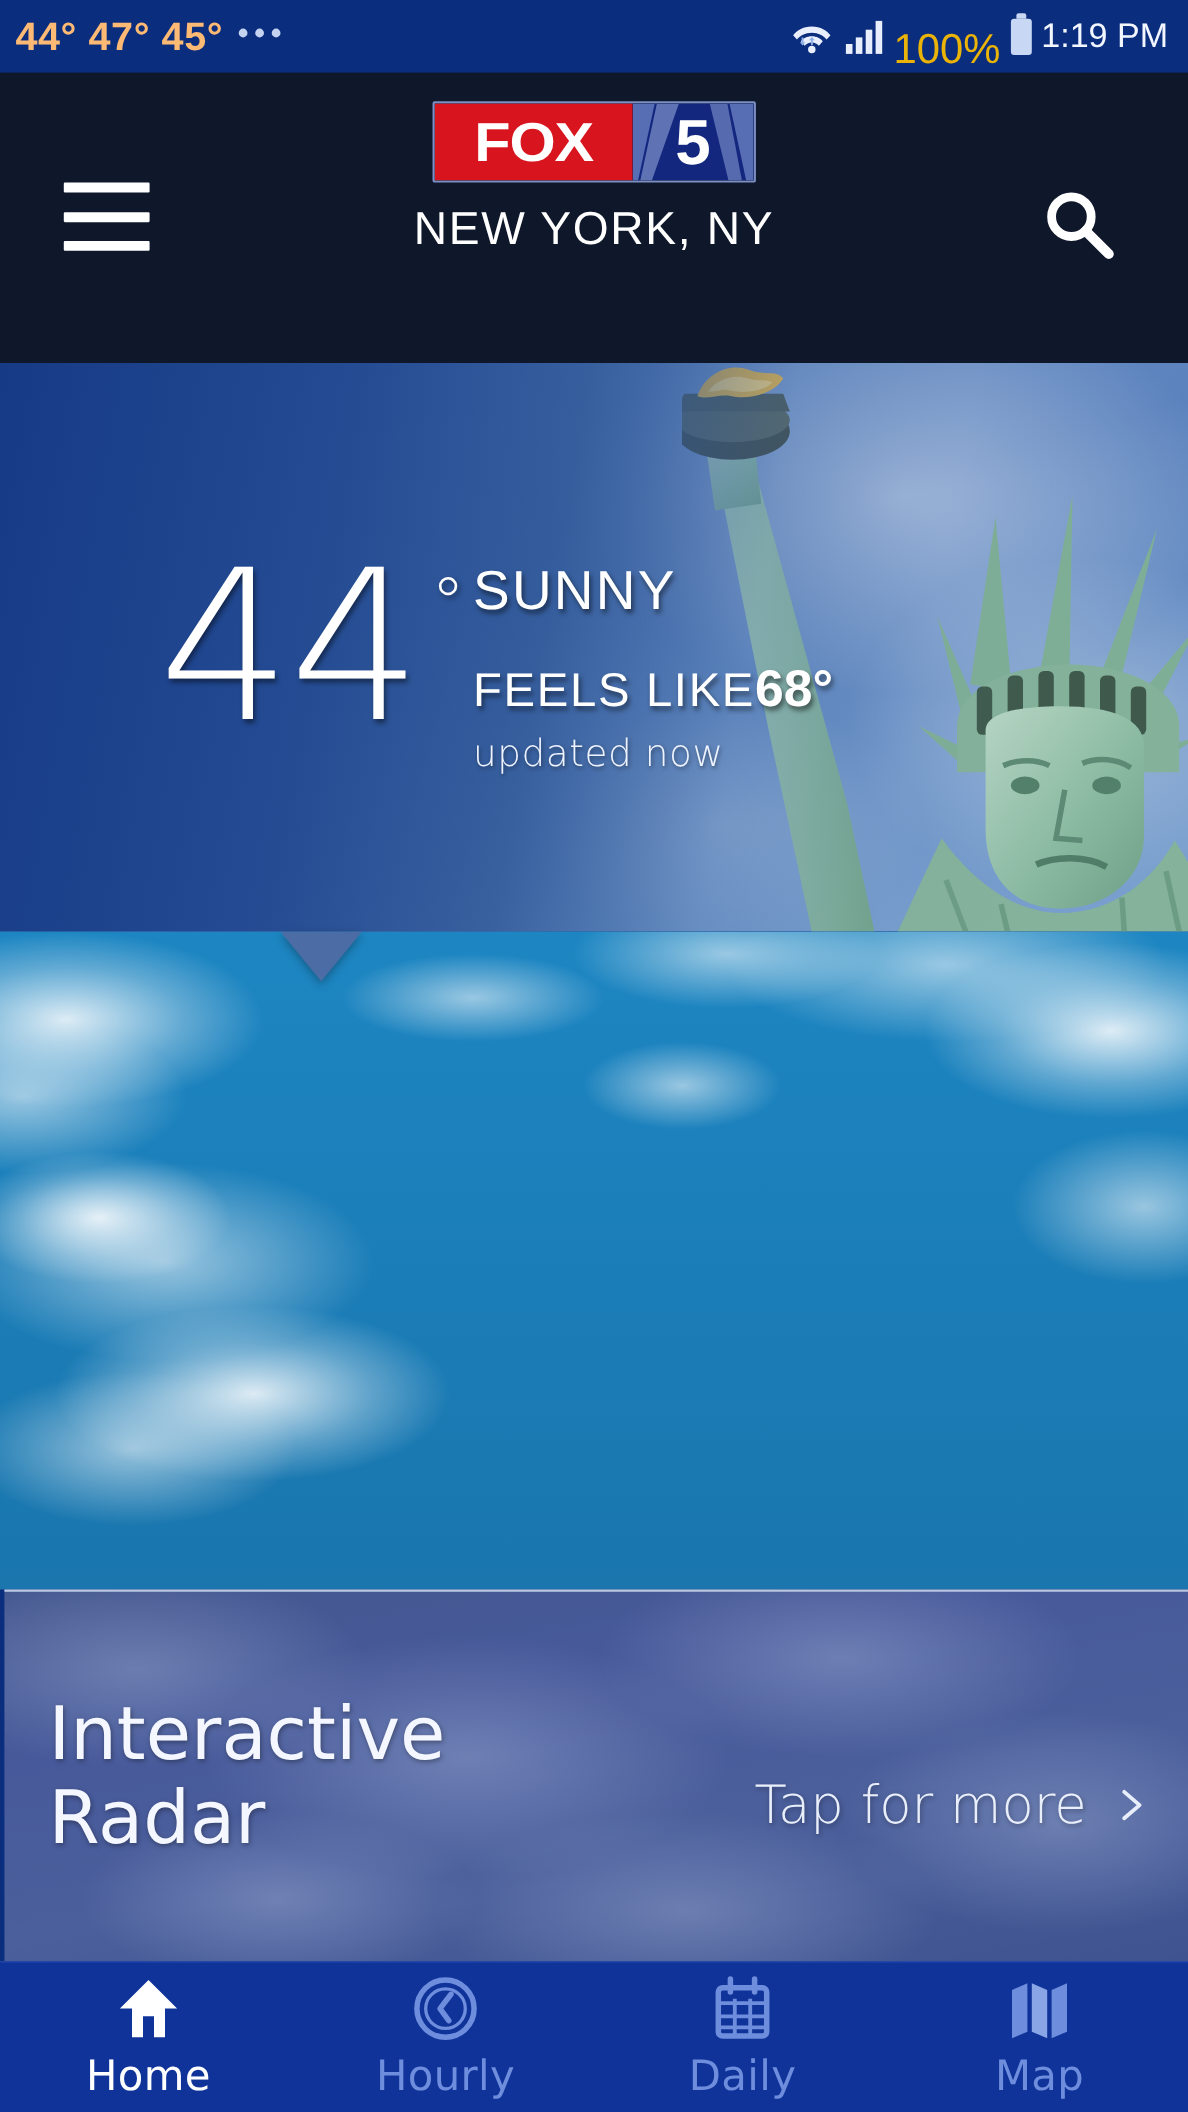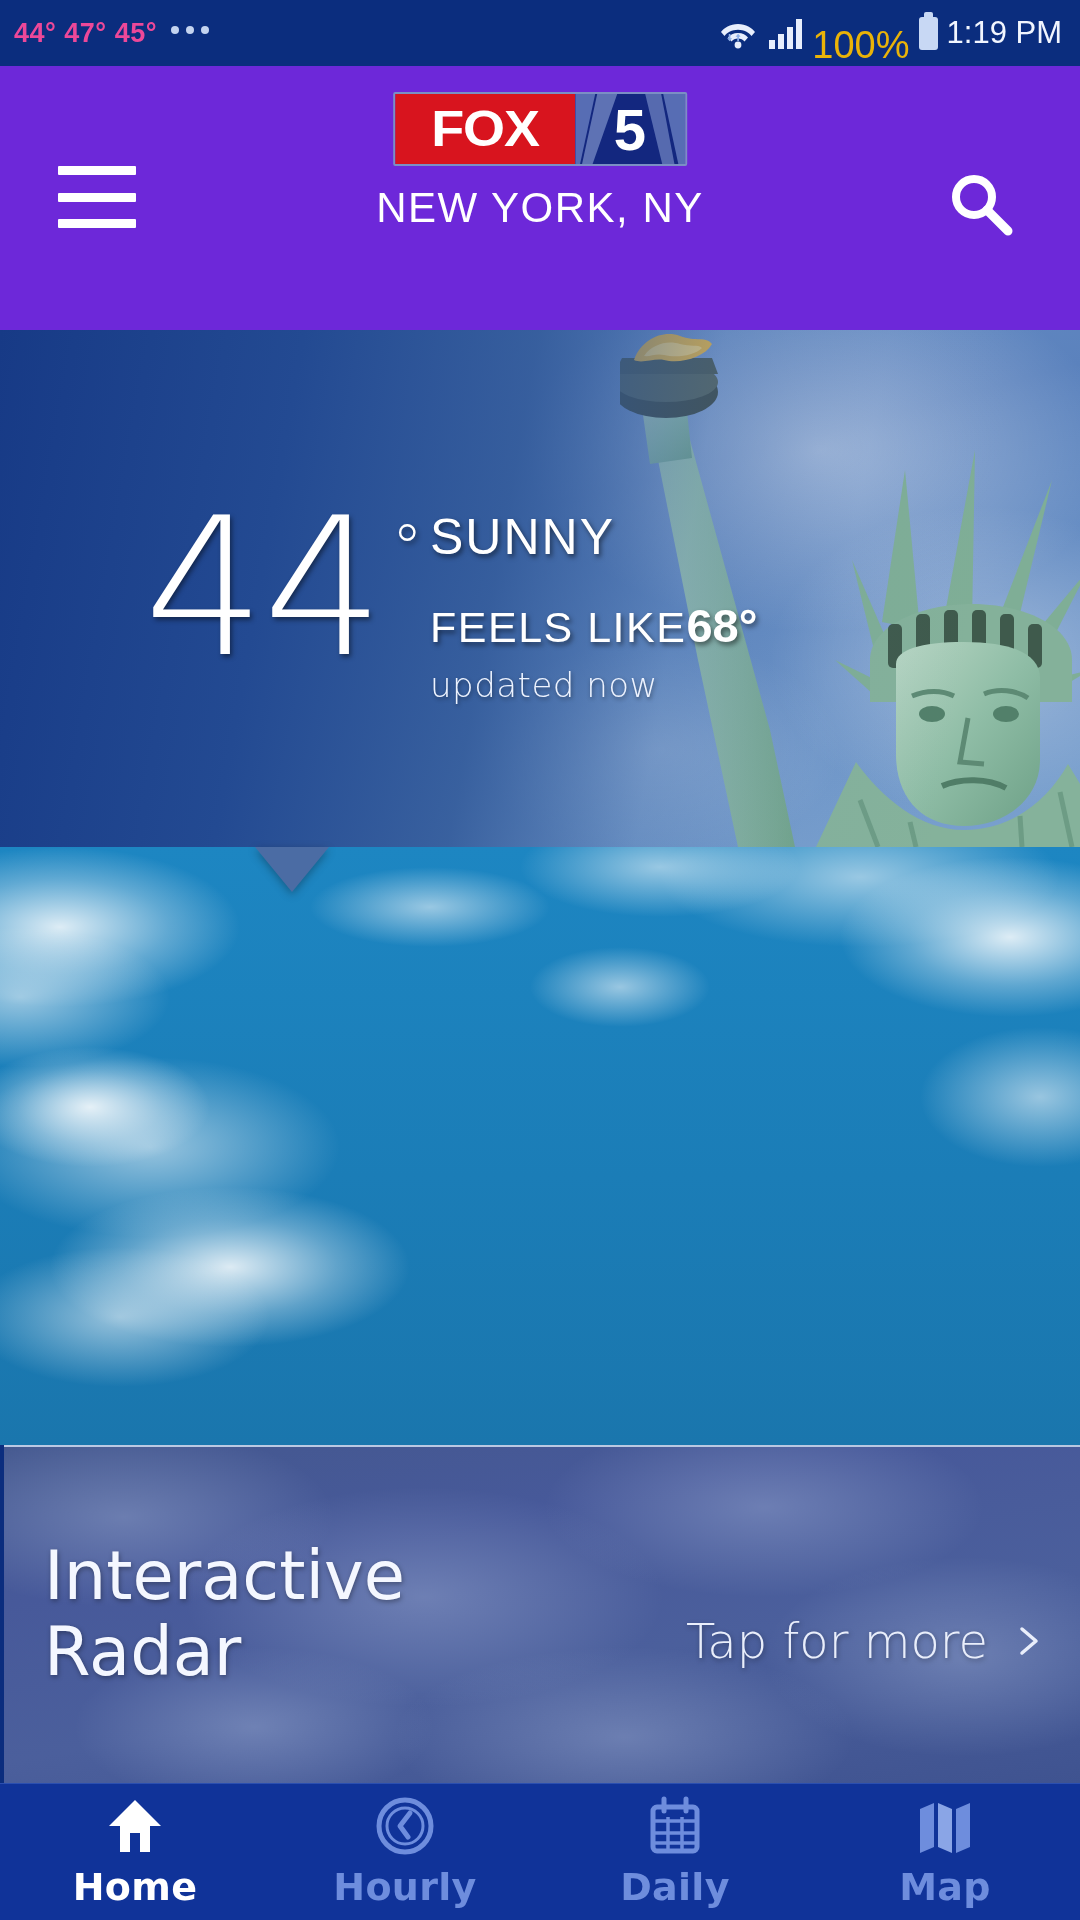--- a/index.html
+++ b/index.html
@@ -14,39 +14,39 @@
 
   
   .statusbar {
     position:absolute; top:0; left:0; width:1080px; height:66px;
     background:#0b2d7e;
     display:flex; align-items:center; justify-content:space-between;
     padding:0 18px 0 14px;
     color:#e8eefc;
   }
   .sb-left { display:flex; align-items:center; gap:14px; }
-  .sb-temps { font-size:27px; font-weight:bold; letter-spacing:0.5px; color:#ec4899; }
+  .sb-temps { font-size:36px; font-weight:bold; letter-spacing:0.5px; color:#fdba74; }
   .sb-dots { display:flex; gap:7px; align-items:center; padding-bottom:6px; }
   .sb-dots i { width:8px; height:8px; border-radius:50%; background:#c4d3f0; display:block; }
   .sb-right { display:flex; align-items:center; gap:9px; }
   .sb-battpct { font-size:38px; font-weight:normal; color:#eab308; letter-spacing:0px;margin-top:25px; }
   .sb-time { font-size:31px; color:#f2f6ff; letter-spacing:0px; }
   .batt {
     width:19px; height:33px; border-radius:3px; background:#c8d8f4;
     position:relative;
   }
   .batt::before {
     content:""; position:absolute; top:-5px; left:5px; width:9px; height:5px;
     background:#c8d8f4; border-radius:2px 2px 0 0;
   }
 
   
   .header {
     position:absolute; top:66px; left:0; width:1080px; height:264px;
-    background:#6d28d9;
+    background:#0f172a;
   }
   .hamburger {
     position:absolute; left:58px; top:100px; width:78px; height:62px;
     display:flex; flex-direction:column; justify-content:space-between;
     cursor:pointer;
   }
   .hamburger span { display:block; height:9px; background:#ffffff; border-radius:1px; }
   .brand {
     position:absolute; left:50%; top:26px; transform:translateX(-50%);
     display:flex; flex-direction:column; align-items:center;
@@ -184,21 +184,21 @@
     border-top:1px solid #2b4fb0;
   }
   .nav-item {
     flex:1; height:100%;
     display:flex; flex-direction:column; align-items:center; justify-content:center;
     gap:8px; cursor:pointer;
   }
   .nav-icon { width:62px; height:62px; display:block; }
   .nav-label {
     font-size:38px; letter-spacing:0.3px;
-    font-family:"DejaVu Sans", sans-serif; font-weight:700;
+    font-family:"DejaVu Sans", sans-serif; font-weight:400;
   }
   .nav-item.active .nav-label { color:#ffffff; }
   .nav-item:not(.active) .nav-label { color:#6e8ddd; }
 </style>
 </head>
 <body>
 
 <div id="app">
 
   <div class="statusbar">

